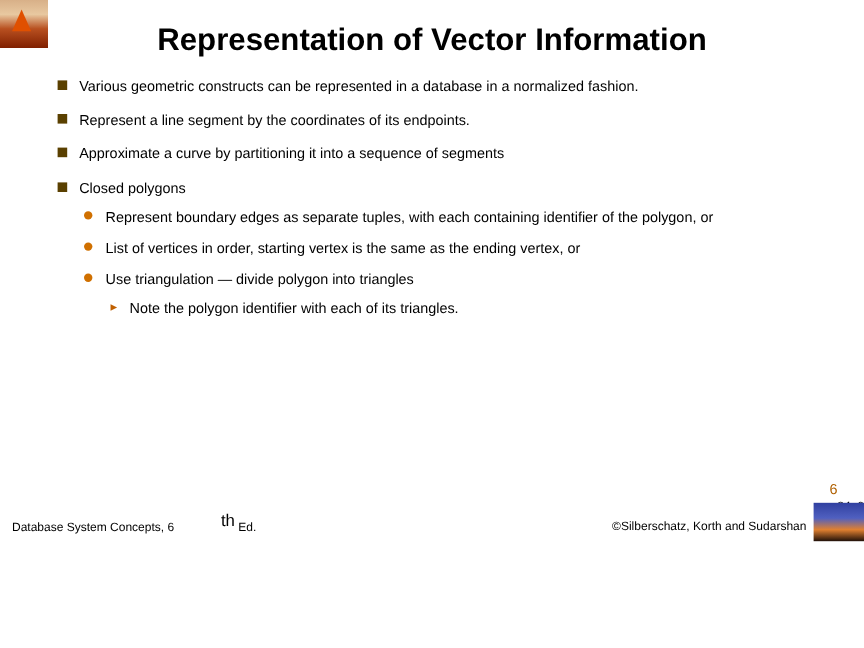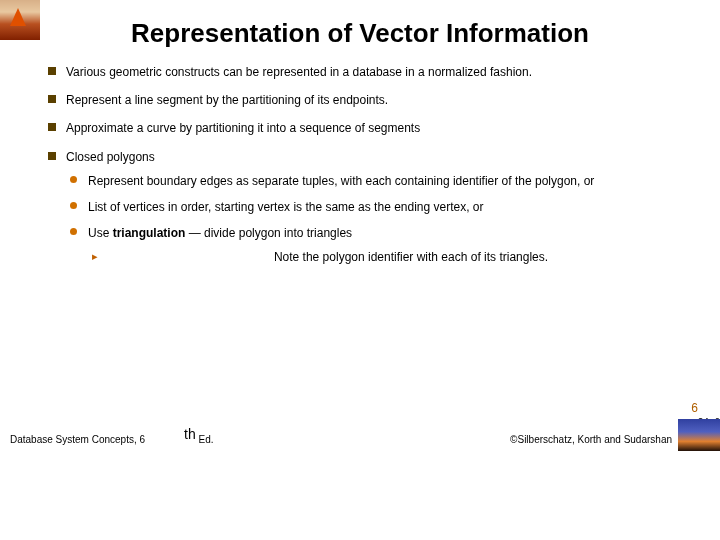--- a/index.html
+++ b/index.html
@@ -9,42 +9,42 @@
   .logo::after { content:""; position:absolute; left:10px; top:8px; width:0; height:0; border-left:8px solid transparent; border-right:8px solid transparent; border-bottom:18px solid #e05000; }
   .title { position: absolute; top: 18px; left: 0; width: 720px; text-align: center; font-size: 26px; font-weight: bold; color: #000; }
   .body { position: absolute; top: 64px; left: 44px; width: 670px; font-size: 12px; line-height: 1.35; }
   ul { list-style: none; }
   .lvl1 > li { position: relative; padding-left: 22px; margin-bottom: 12px; }
   .lvl1 > li::before { content:""; position:absolute; left:4px; top:3px; width:8px; height:8px; background:#5a4000; }
   .lvl2 { margin-top: 8px; }
   .lvl2 > li { position: relative; padding-left: 22px; margin-bottom: 10px; }
   .lvl2 > li::before { content:""; position:absolute; left:4px; top:3px; width:7px; height:7px; background:#d07000; border-radius:50%; }
   .lvl3 { margin-top: 8px; }
-  .lvl3 > li { position: relative; padding-left: 20px; margin-bottom: 20px; text-align: center; }
+  .lvl3 > li { position: relative; padding-left: 20px; margin-bottom: 20px; }
   .lvl3 > li::before { content:"\25B8"; position:absolute; left:4px; top:0; color:#c06000; font-size:11px; }
-  .bold-term { font-weight: bold; margin-top: 24px; }
+  .bold-term { font-weight: normal; margin-top: 24px; }
   .pagebadge { position:absolute; bottom:48px; right:22px; font-size:12px; color:#b06000; }
   .footer { position:absolute; bottom:12px; left:0; width:720px; height:28px; }
   .foot-left { position:absolute; left:10px; bottom:6px; font-size:10px; }
   .foot-center { position:absolute; left:0; width:720px; text-align:right; bottom:23px; font-size:10px; }
   .foot-right { position:absolute; right:48px; bottom:6px; font-size:10px; }
   .foot-img { position:absolute; right:0; bottom:0; width:42px; height:32px; background:linear-gradient(to bottom,#3040a0 0%,#5060c0 40%,#e08030 70%,#201008 100%); }
   sup { font-size: 14px; padding-left: 39px; }
 </style>
 </head>
 <body>
 
 <div class="slide">
   <div class="logo"></div>
   <div class="title">Representation of Vector Information</div>
 
   <div class="body">
     <ul class="lvl1">
       <li><span>Various geometric constructs can be represented in a database in a normalized fashion.</span></li>
-      <li><span>Represent a line segment by the partitioning of its endpoints.</span></li>
+      <li><span>Represent a line segment by the coordinates of its endpoints.</span></li>
       <li>
         <span>Approximate a curve by partitioning it into a sequence of segments</span>
       </li>
       <li>
         <span>Closed polygons</span>
         <ul class="lvl2">
           <li><span>Represent boundary edges as separate tuples, with each containing identifier of the polygon, or</span></li>
           <li><span>List of vertices in order, starting vertex is the same as the ending vertex, or</span></li>
           <li>
             <span>Use </span><span class="bold-term">triangulation</span><span> — divide polygon into triangles</span>

